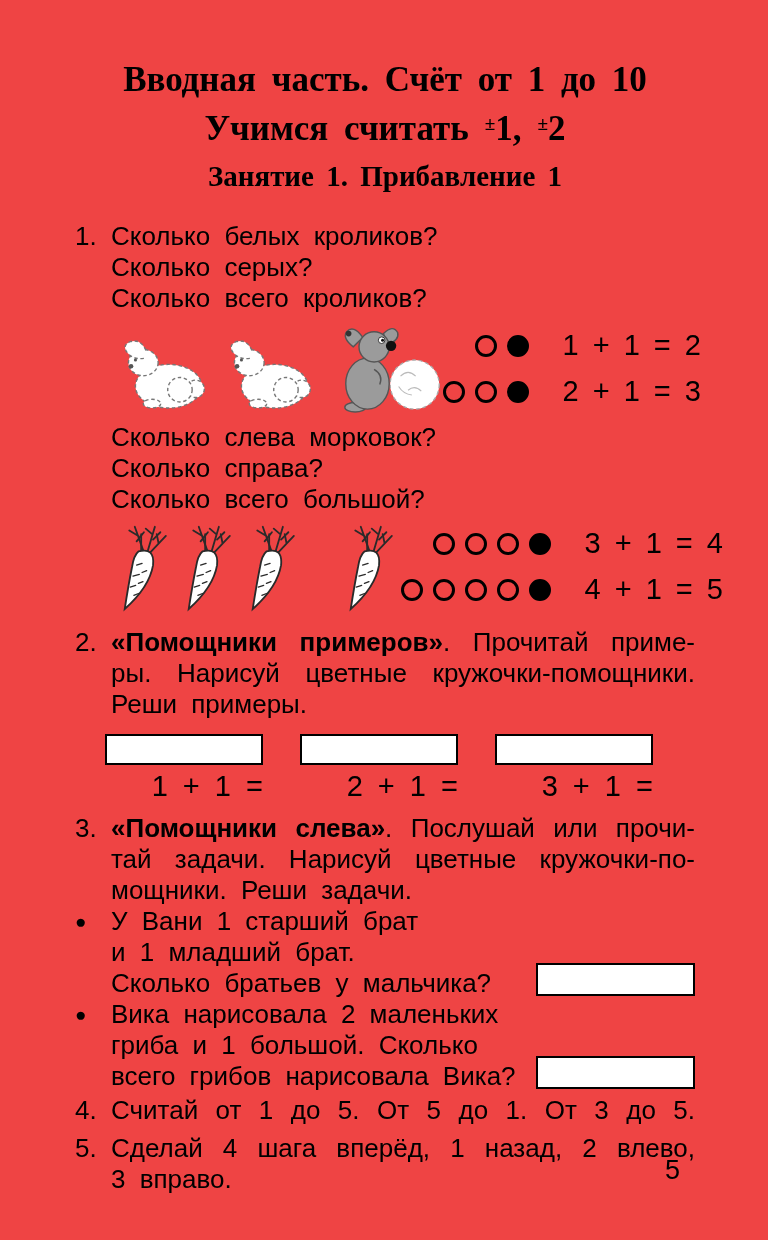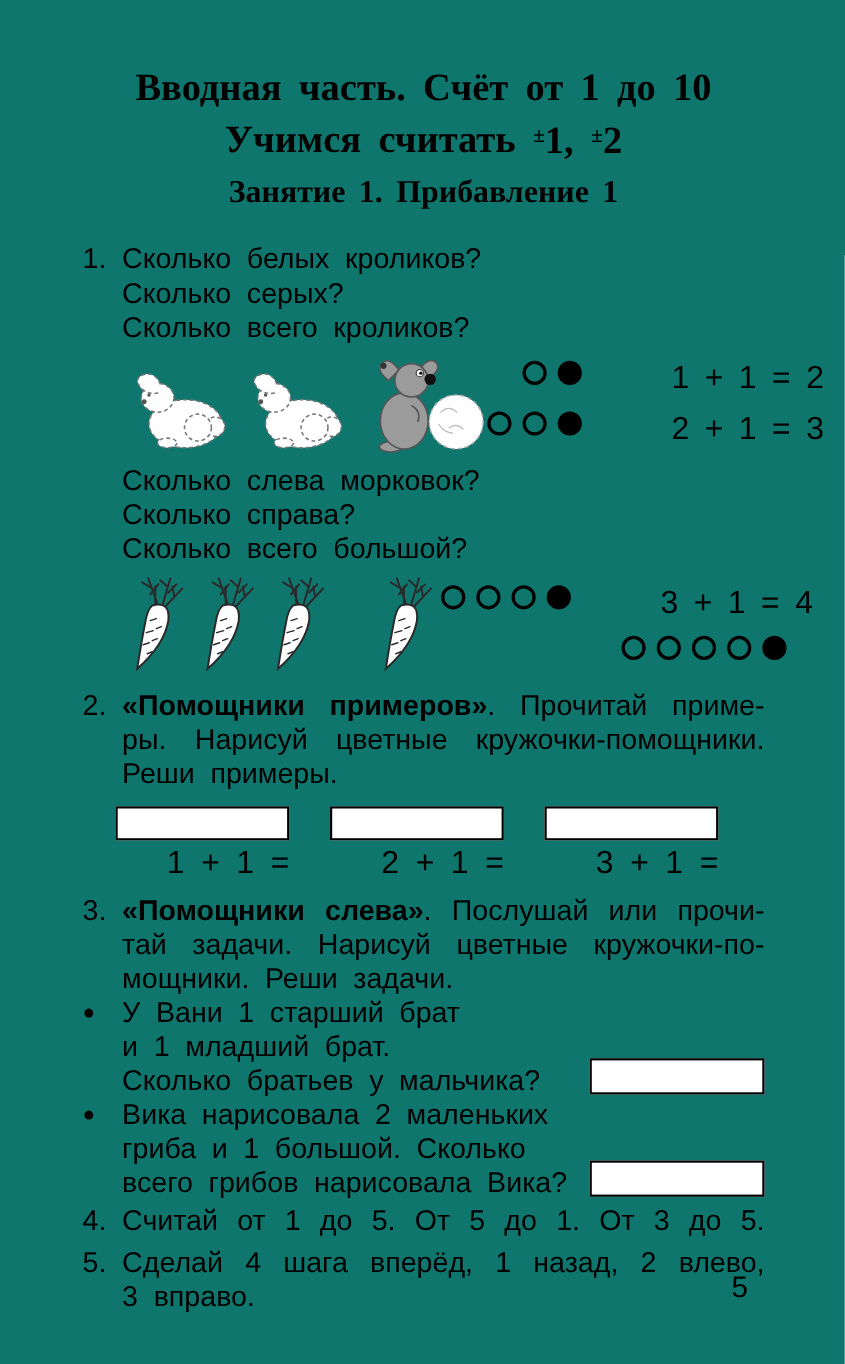--- a/index.html
+++ b/index.html
@@ -1,19 +1,19 @@
 <!DOCTYPE html>
 <html><head>
 <meta charset="utf-8">
 <style>
   html,body { margin:0; padding:0; background:#e8e8e8; }
   .page {
     position:relative;
     width:768px; height:1240px;
-    background:#0f766e;
+    background:#ef4444;
     color:#000;
     font-family:"Liberation Sans", sans-serif;
     font-size:26px;
     box-sizing:border-box;
     padding:58px 73px 0 75px;
     overflow:hidden;
   }
   
   .hdr { text-align:center; font-family:"Liberation Serif", serif; font-weight:bold; }
   .h1 { font-size:35px; line-height:44px; word-spacing:7px; }
@@ -26,21 +26,21 @@
   .tbody { flex:1; min-width:0; }
   .qline { line-height:31px; word-spacing:7px; white-space:nowrap; }
   .jline { line-height:31px; text-align:justify; text-align-last:justify; word-spacing:4px; }
   .lline { line-height:31px; word-spacing:7px; }
   .b { font-weight:bold; }
   .mt26 { margin-top:26px; }
   
   .fig-row { display:flex; align-items:center; }
   .fig-images { display:flex; align-items:flex-end; }
   .fig-eqs { margin-left:auto; display:flex; flex-direction:column; gap:13px; }
-  .eq-row { display:flex; align-items:flex-start; justify-content:flex-end;gap:48px; }
+  .eq-row { display:flex; align-items:center; justify-content:flex-end; }
   .dots { display:flex; gap:10px; margin-right:24px; align-items:center; }
   .dot { width:16px; height:16px; border:3px solid #000; border-radius:50%; box-sizing:content-box; }
   .dot-filled { background:#000; }
   .eq { font-size:29px; word-spacing:6px; min-width:148px; text-align:right; white-space:nowrap; }
   .fig-rabbits { margin:10px 0 8px; }
   .fig-carrots { margin:4px 0 4px; }
   .carrot-gap { width:34px; }
   
   .answers-row { display:flex; justify-content:space-between; width:548px; margin:14px 0 0 30px; }
   .answer-cell { width:158px; text-align:right; }
@@ -181,20 +181,21 @@
             <span class="eq">3 + 1 = 4</span>
           </div>
           <div class="eq-row">
             <span class="dots">
                 <span class="dot"></span>
                 <span class="dot"></span>
                 <span class="dot"></span>
                 <span class="dot"></span>
                 <span class="dot dot-filled"></span>
               </span>
+            <span class="eq">4 + 1 = 5</span>
           </div>
         </div>
       </div>
     </div>
   </div>
 
   <div class="task" style="margin-top:8px">
     <div class="tnum">2.</div>
     <div class="tbody">
       <div class="jline"><span class="b">«Помощники примеров»</span><span>. Прочитай приме-</span></div>

